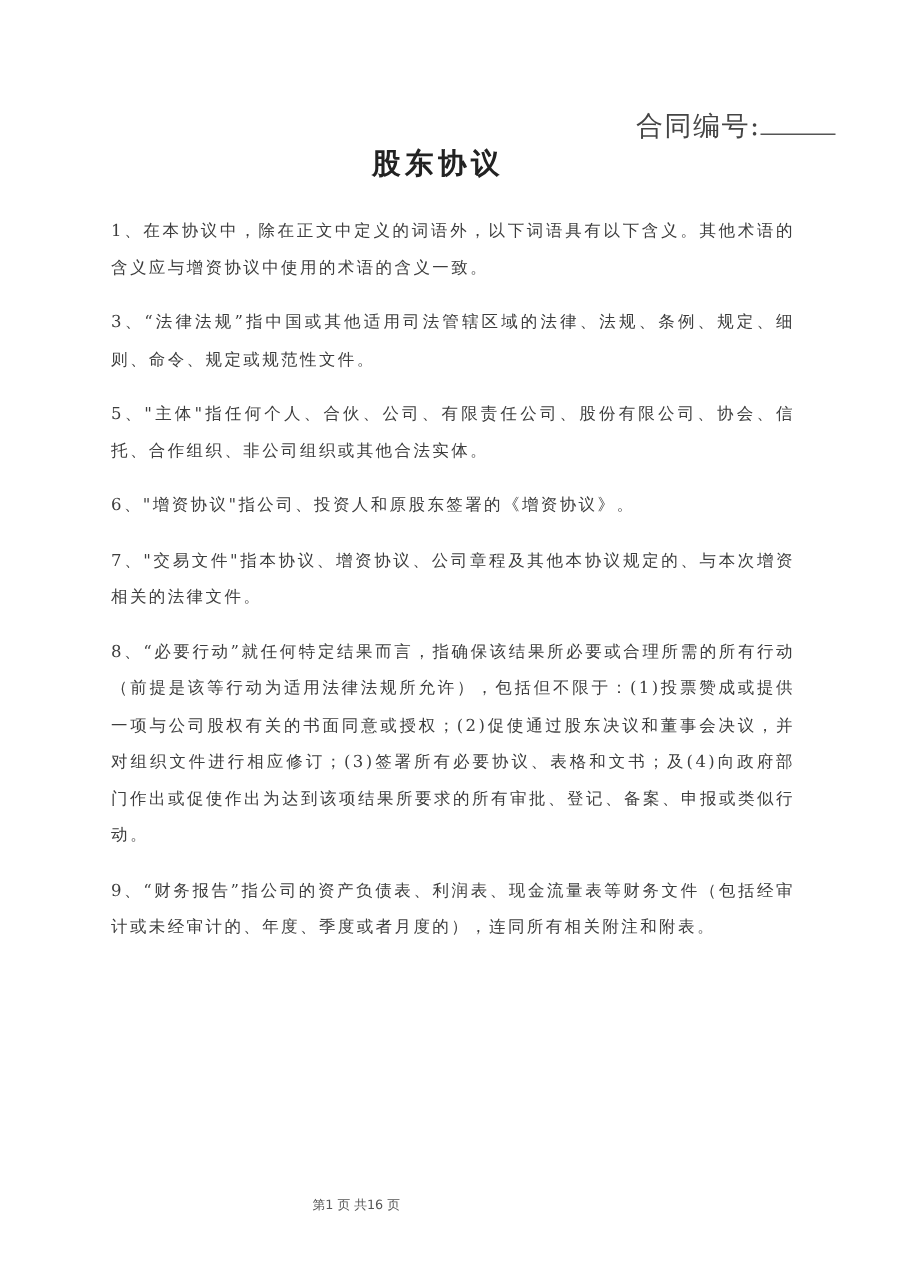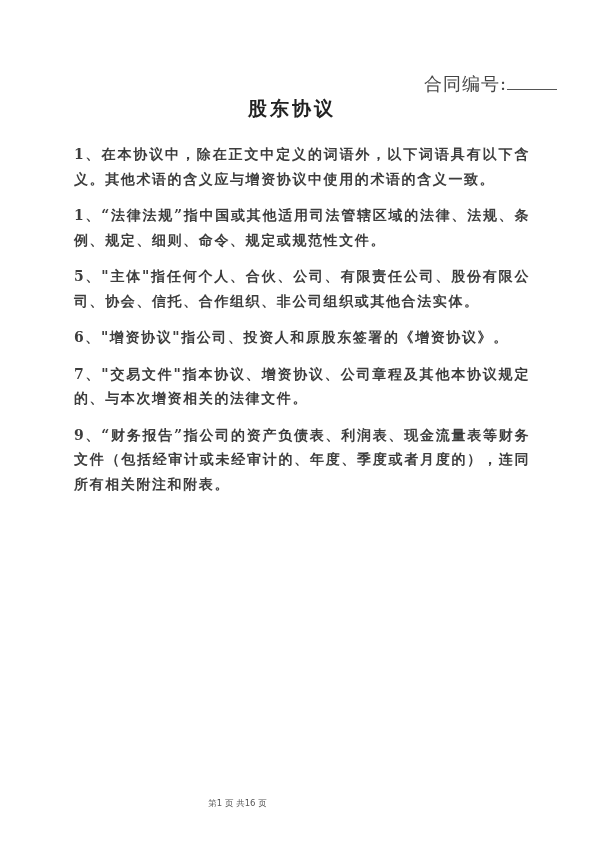--- a/index.html
+++ b/index.html
@@ -42,27 +42,26 @@
       letter-spacing: 3px;
       font-family: "DejaVu Sans", "Liberation Sans", sans-serif;
     }
     .clauses {
       position: absolute;
       top: 142px;
       left: 74px;
       width: 456px;
     }
     .clause {
-      font-size: 14px;
+      font-size: 11px;
       line-height: 24.5px;
       letter-spacing: 1.6px;
       margin: 0 0 12px 0;
       text-align: justify;
       color: #3d3d3d;
-      font-weight: bold;
     }
     .footer {
       position: absolute;
       top: 798px;
       left: 0;
       width: 475px;
       text-align: center;
       font-size: 8.5px;
       color: #555;
       font-family: "DejaVu Sans", "Liberation Sans", sans-serif;
@@ -72,20 +71,21 @@
 <body>
 
 <div class="contract-no">
   <span>合同编号:</span><span class="blank"></span>
 </div>
 
 <div class="title">股东协议</div>
 
 <div class="clauses">
   <p class="clause">1、在本协议中，除在正文中定义的词语外，以下词语具有以下含义。其他术语的含义应与增资协议中使用的术语的含义一致。</p>
-  <p class="clause">1、“法律法规”指中国或其他适用司法管辖区域的法律、法规、条例、规定、细则、命令、规定或规范性文件。</p>
+  <p class="clause">3、“法律法规”指中国或其他适用司法管辖区域的法律、法规、条例、规定、细则、命令、规定或规范性文件。</p>
   <p class="clause">5、"主体"指任何个人、合伙、公司、有限责任公司、股份有限公司、协会、信托、合作组织、非公司组织或其他合法实体。</p>
   <p class="clause">6、"增资协议"指公司、投资人和原股东签署的《增资协议》。</p>
   <p class="clause">7、"交易文件"指本协议、增资协议、公司章程及其他本协议规定的、与本次增资相关的法律文件。</p>
+  <p class="clause">8、“必要行动”就任何特定结果而言，指确保该结果所必要或合理所需的所有行动（前提是该等行动为适用法律法规所允许），包括但不限于：(1)投票赞成或提供一项与公司股权有关的书面同意或授权；(2)促使通过股东决议和董事会决议，并对组织文件进行相应修订；(3)签署所有必要协议、表格和文书；及(4)向政府部门作出或促使作出为达到该项结果所要求的所有审批、登记、备案、申报或类似行动。</p>
   <p class="clause">9、“财务报告”指公司的资产负债表、利润表、现金流量表等财务文件（包括经审计或未经审计的、年度、季度或者月度的），连同所有相关附注和附表。</p>
 </div>
 
 <div class="footer">第1 页  共16 页</div>
 
 </body></html>

